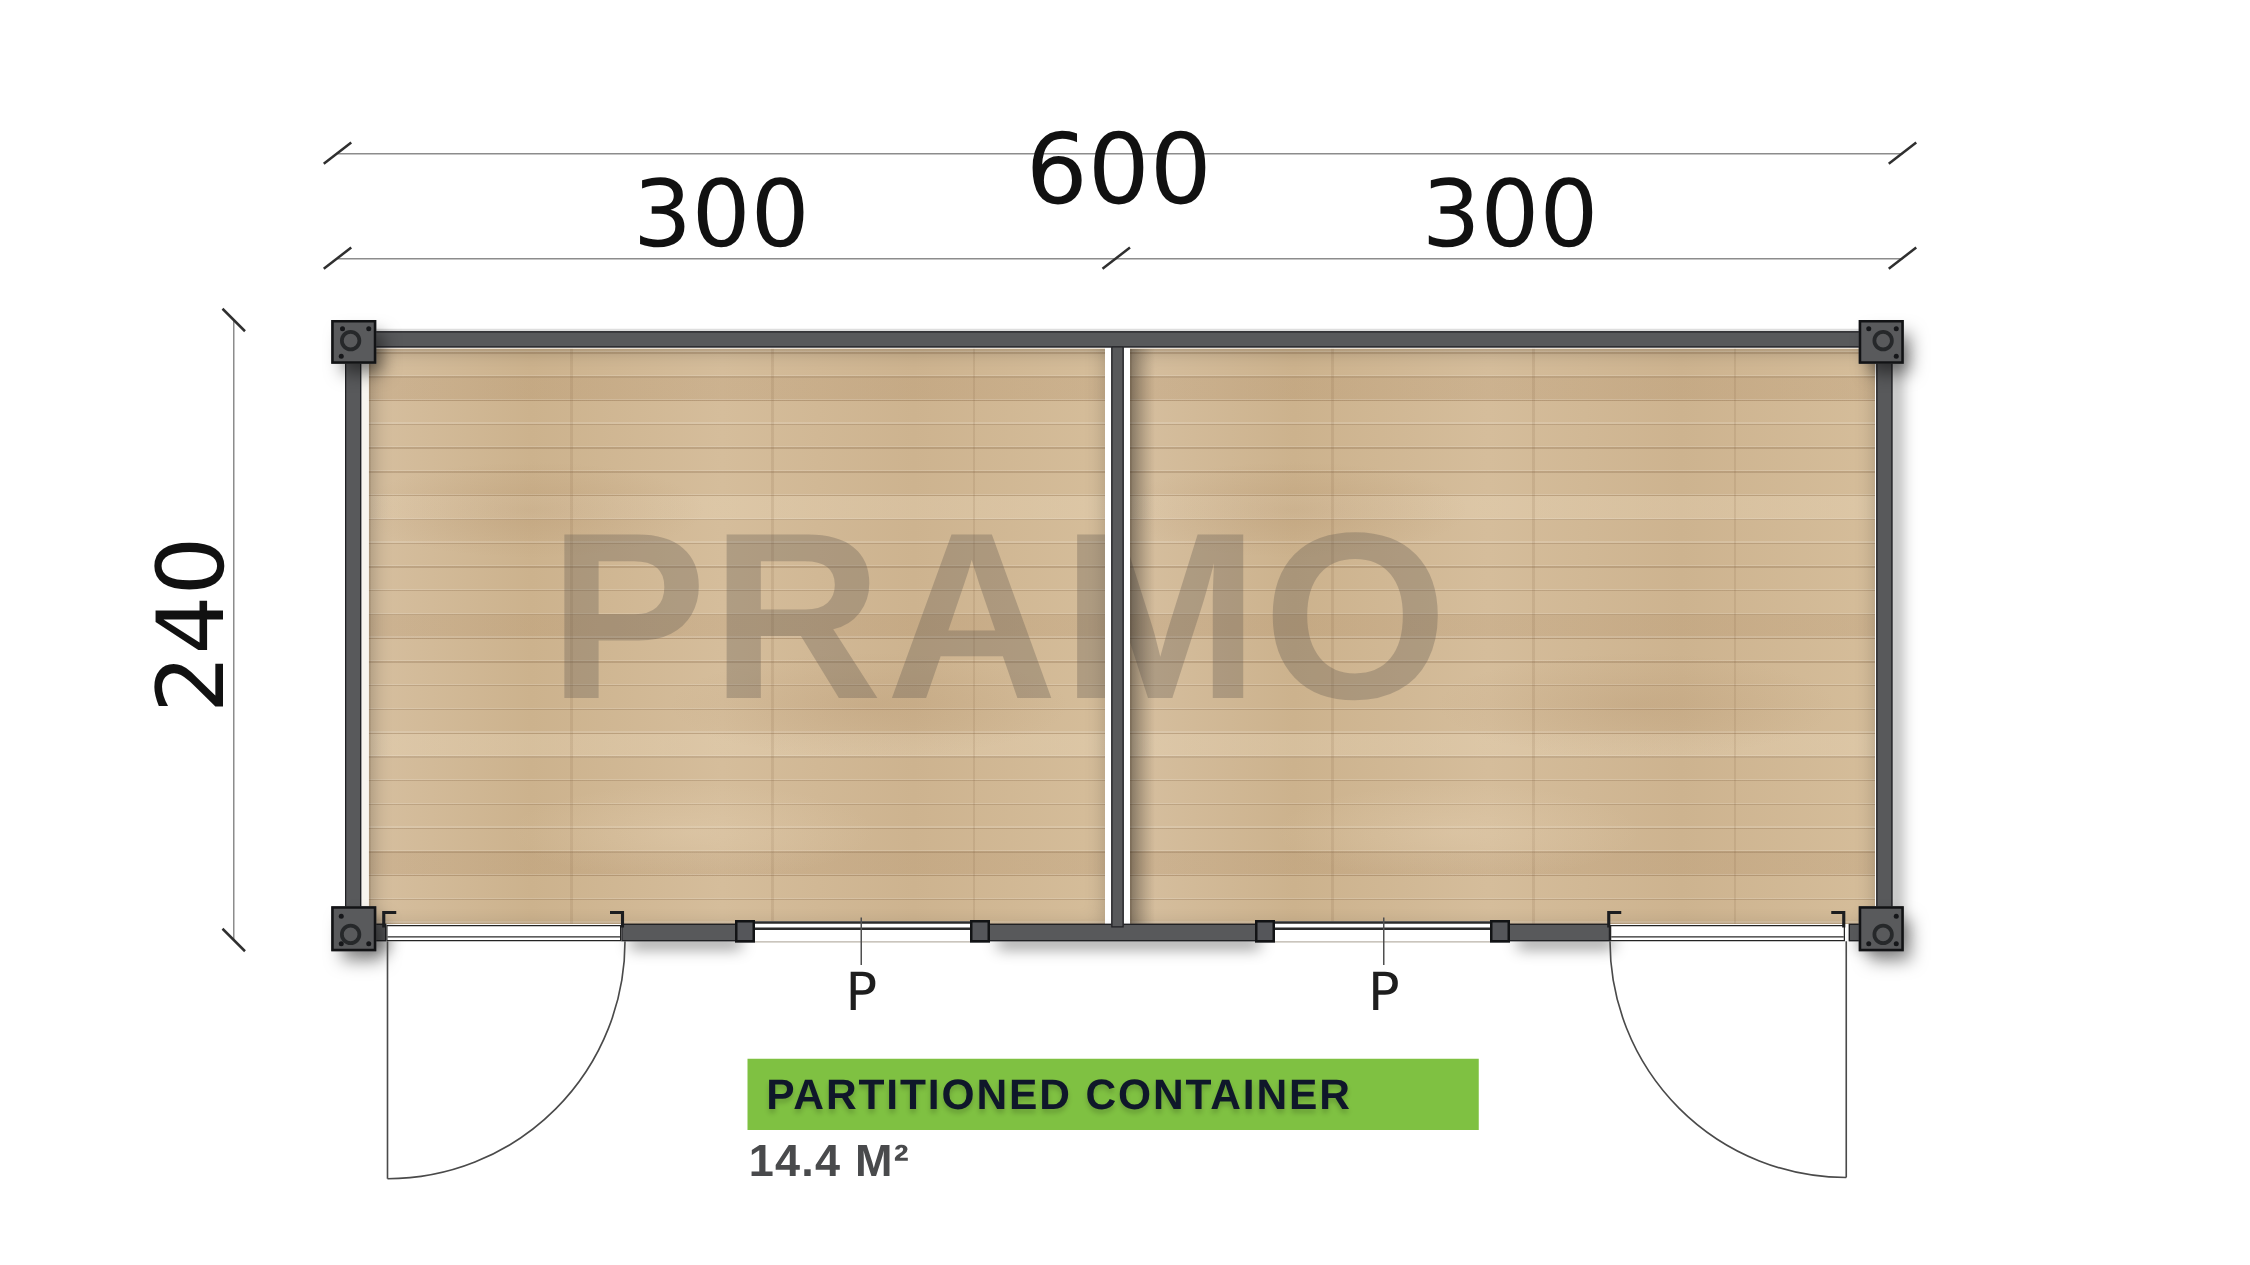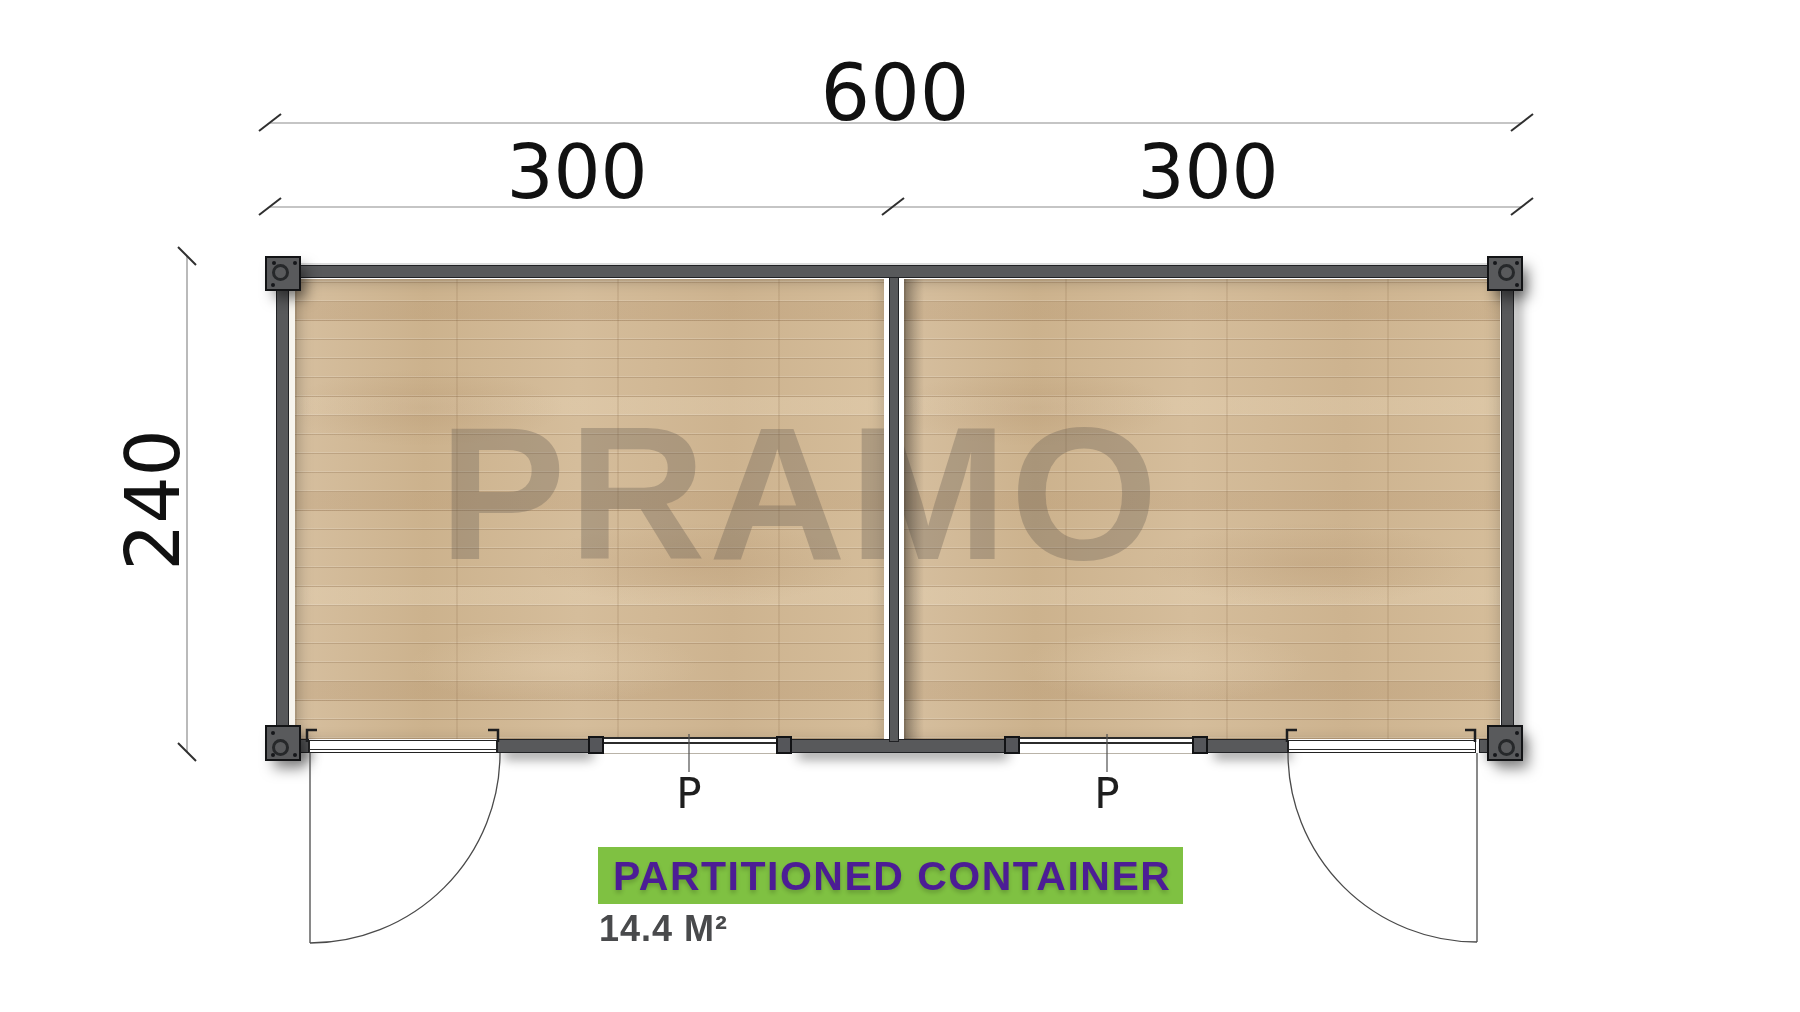--- a/index.html
+++ b/index.html
@@ -39,29 +39,29 @@
   .pshadow{position:absolute;top:279px;height:460px;
            background:linear-gradient(90deg, rgba(0,0,0,.26), rgba(0,0,0,0));}
   
   .watermark{position:absolute;left:420px;top:370px;width:760px;height:245px;
              display:flex;align-items:center;justify-content:center;
              font-family:"Liberation Sans",sans-serif;font-weight:700;font-size:190px;
              letter-spacing:3px;color:rgba(88,83,75,.30);}
   
   .dimtext{position:absolute;width:300px;text-align:center;color:#111;
            font-family:"DejaVu Sans",sans-serif;font-weight:400;}
-  .dim-h1{font-size:78px;line-height:78px;}
+  .dim-h1{font-size:78px;line-height:78px;margin-top:43px;}
   .dim-h2{font-size:74px;line-height:74px;}
   .dim-v{font-size:74px;line-height:78px;transform:rotate(-90deg);}
   .plabel{position:absolute;width:80px;text-align:center;color:#1e1e1e;
           font-family:"DejaVu Sans",sans-serif;font-size:42px;line-height:46px;}
   
   .banner{position:absolute;left:598px;top:847px;width:585px;height:57px;background:#7fc142;}
-  .banner span{display:block;padding-left:15px;line-height:58px;font-size:41px;font-weight:700;
-               color:#4c1d95;letter-spacing:1.5px;white-space:nowrap;text-shadow:0 3px 4px rgba(0,0,0,.18);}
+  .banner span{display:block;padding-left:15px;line-height:58px;font-size:34px;font-weight:700;
+               color:#0f172a;letter-spacing:1.5px;white-space:nowrap;text-shadow:0 3px 4px rgba(0,0,0,.18);}
   .areatxt{position:absolute;left:599px;top:908px;font-size:36px;font-weight:700;
            color:#494a4c;letter-spacing:1px;}
   svg.overlay{position:absolute;left:0;top:0;pointer-events:none;}
 </style>
 </head>
 <body>
 
 <div class="stage">
 
   <div class="floor" style="left:295px;width:589px;"></div>

